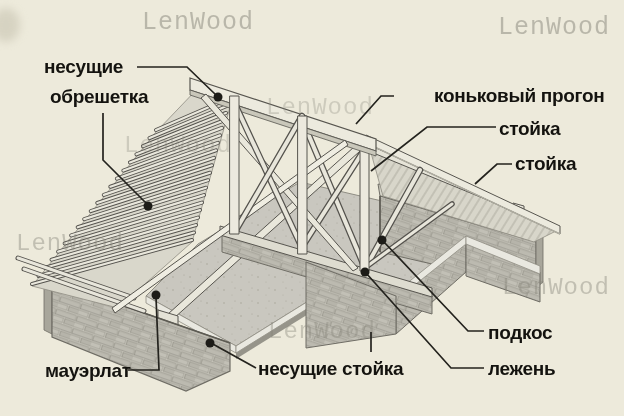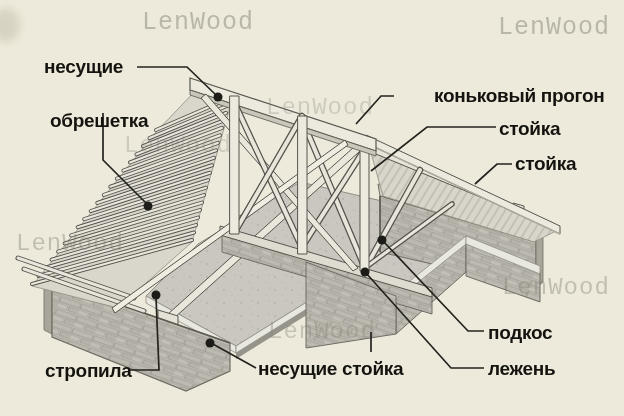--- a/index.html
+++ b/index.html
@@ -8,21 +8,21 @@
     background:#edeadb;overflow:hidden;
     font-family:"Liberation Sans",sans-serif;
   }
   #structure-svg,#leader-svg{position:absolute;left:0;top:0;width:624px;height:416px;}
   #leader-svg{pointer-events:none;}
   .lbl{
     position:absolute;font-weight:700;font-size:19px;line-height:21px;
     letter-spacing:-0.3px;color:#14130f;white-space:nowrap;
   }
   #lbl-rafters{left:44px;top:56px;}
-  #lbl-lathing{left:50px;top:86px;margin-top:24px;}
+  #lbl-lathing{left:50px;top:86px;}
   #lbl-ridge{left:398px;top:85px;margin-left:36px;}
   #lbl-post-upper{left:499px;top:118px;}
   #lbl-post-right{left:515px;top:153px;}
   #lbl-strut{left:488px;top:322px;}
   #lbl-sleeper{left:488px;top:358px;}
   #lbl-wallplate{left:45px;top:360px;}
   #lbl-walls{left:258px;top:358px;}
   .wm{
     position:absolute;font-family:Liberation Mono, monospace;
     font-size:24px;color:#87857a;opacity:0.42;letter-spacing:1px;white-space:nowrap;
@@ -241,16 +241,16 @@
     </g>
   </svg>
 
   <div class="lbl" id="lbl-rafters">несущие</div>
   <div class="lbl" id="lbl-lathing">обрешетка</div>
   <div class="lbl" id="lbl-ridge">коньковый прогон</div>
   <div class="lbl" id="lbl-post-upper">стойка</div>
   <div class="lbl" id="lbl-post-right">стойка</div>
   <div class="lbl" id="lbl-strut">подкос</div>
   <div class="lbl" id="lbl-sleeper">лежень</div>
-  <div class="lbl" id="lbl-wallplate">стропила</div>
+  <div class="lbl" id="lbl-wallplate">мауэрлат</div>
   <div class="lbl" id="lbl-walls">несущие стойка</div>
 
 </div>
 
 </body></html>

